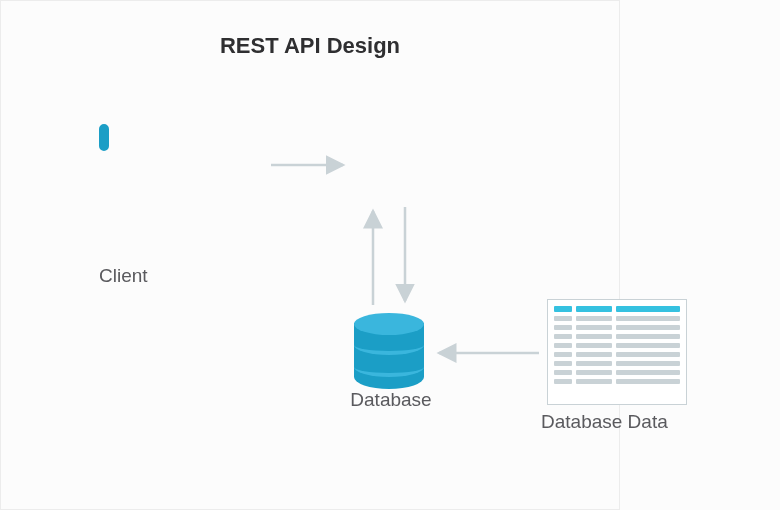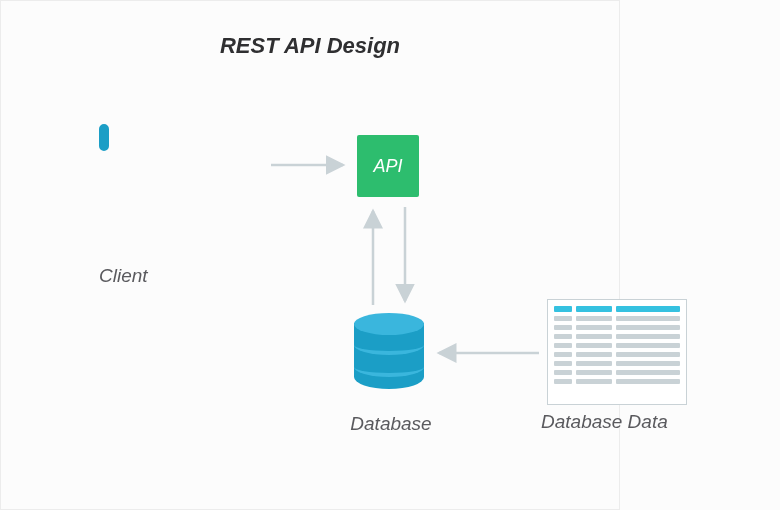--- a/index.html
+++ b/index.html
@@ -10,21 +10,20 @@
     background: #fcfcfc;
     font-family: -apple-system, BlinkMacSystemFont, "Segoe UI", Helvetica, Arial, sans-serif;
     color: #404042;
   }
   .stage {
     position: relative;
     width: 620px;
     height: 510px;
     border: 1px solid #ececec;
     box-sizing: border-box;
-    font-style: italic;
   }
   .title {
     position: absolute;
     top: 32px;
     left: 0;
     width: 100%;
     text-align: center;
     font-size: 22px;
     font-weight: 700;
     color: #2f2f31;
@@ -121,21 +120,21 @@
     border-radius: 50%;
     border-bottom: 4px solid #3ab6dd;
     box-sizing: border-box;
   }
   .db .band.b1 { top: 22px; }
   .db .band.b2 { top: 44px; }
 
   .db-label {
     position: absolute;
     left: 320px;
-    top: 412px;
+    top: 388px;
     width: 140px;
     text-align: center;
     font-size: 19px;
     color: #5a5a5e;
   }
 
   
   .dbdata {
     position: absolute;
     left: 546px;
@@ -194,23 +193,20 @@
   <div class="title">REST API Design</div>
 
   <div class="laptop">
     <span>
       <span class="laptop-screen"></span>
       <span class="laptop-hinge"><span class="laptop-notch"></span></span>
     </span>
   </div>
   <div class="label" style="position:absolute; left:98px; top:244px; width:160px;">Client</div>
 
-  <div class="api-box">
-    <span>API</span>
-  </div>
 
   <div class="db">
     <span>
       <span class="body"></span>
       <span class="band b1"></span>
       <span class="band b2"></span>
       <span class="top"></span>
     </span>
   </div>
   <div class="db-label">Database</div>

